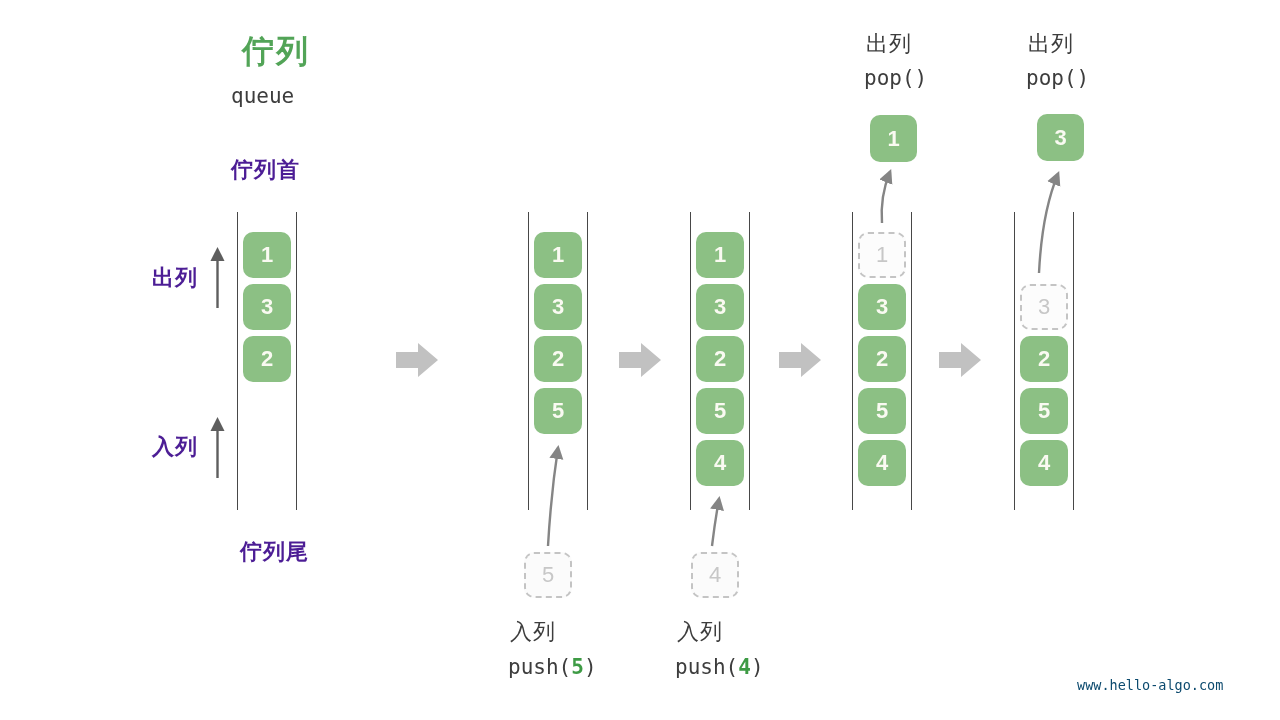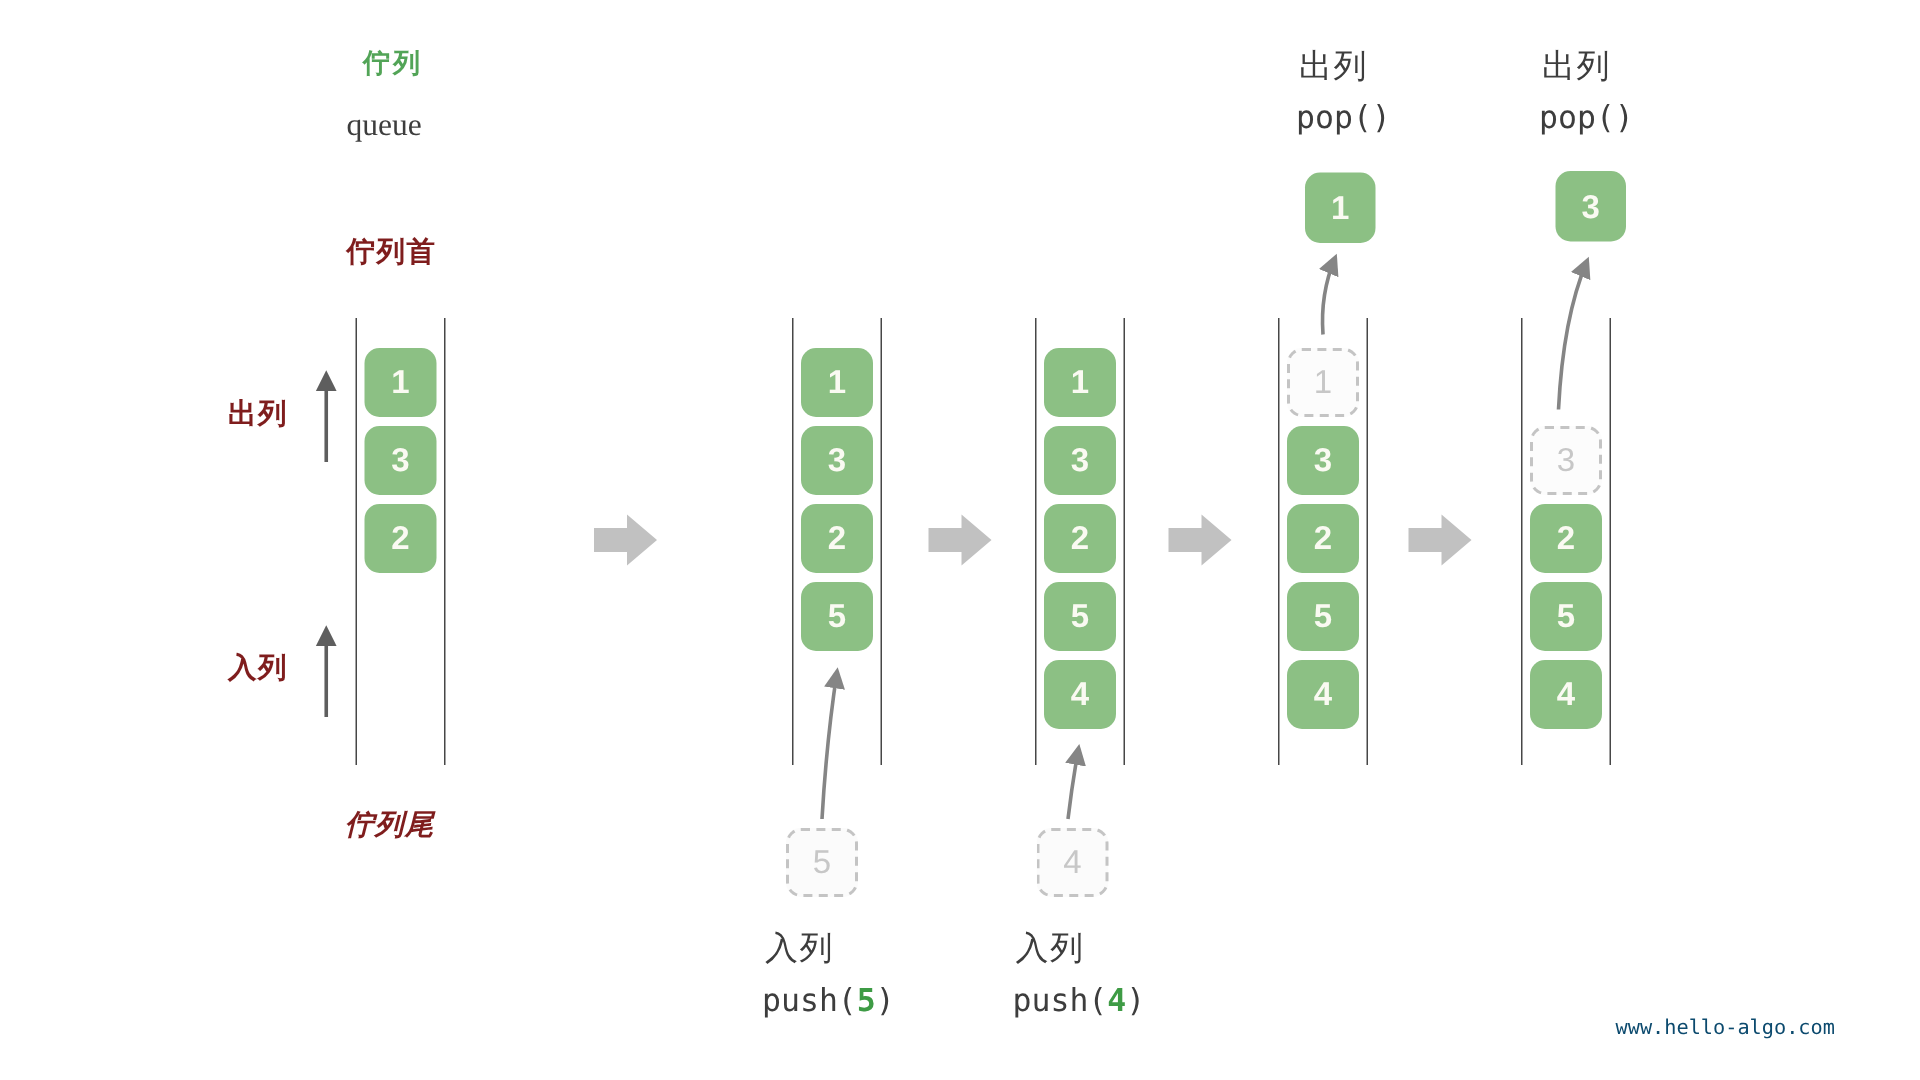--- a/index.html
+++ b/index.html
@@ -1,24 +1,24 @@
 <!DOCTYPE html>
 <html><head>
 <meta charset="utf-8">
 <style>
   html,body { margin:0; padding:0; }
   #canvas {
     position:relative; width:1280px; height:720px; background:#ffffff;
     overflow:hidden; font-family:"Liberation Sans", sans-serif;
   }
   .abs { position:absolute; }
-  .zh-bold { font-weight:700; color:#7f1d1d; font-size:19px; letter-spacing:1px;text-align:right; }
+  .zh-bold { font-weight:700; color:#4c1d95; font-size:22px; letter-spacing:1px;text-align:right; }
   .zh { font-weight:400; color:#3d3d3d; font-size:22px; letter-spacing:1px; }
   .mono { font-family:"DejaVu Sans Mono", monospace; color:#3d3d3d; font-size:21px; }
-  .title-zh { font-weight:700; color:#52a457; font-size:18px; letter-spacing:2px; }
+  .title-zh { font-weight:700; color:#52a457; font-size:32px; letter-spacing:2px; }
   .channel {
     position:absolute; top:212px; height:298px; width:60px;
     border-left:1.4px solid #474747; border-right:1.4px solid #474747;
     box-sizing:border-box;
   }
   .cell {
     position:absolute; width:48px; height:46px; border-radius:10px;
     background:#8cc084; color:#fafaf2; font-size:22px; font-weight:600;
     display:flex; align-items:center; justify-content:center;
     box-sizing:border-box;
@@ -66,26 +66,26 @@
     <line x1="217.5" y1="478" x2="217.5" y2="420" stroke="#5e5e5e" stroke-width="2.4" marker-end="url(#ah-dark)"></line>
 
     <path d="M548,546 Q551,494 558,448" fill="none" stroke="#858585" stroke-width="2.4" marker-end="url(#ah-gray)"></path>
     <path d="M712,546 Q715,521 719,499" fill="none" stroke="#858585" stroke-width="2.4" marker-end="url(#ah-gray)"></path>
 
     <path d="M882,223 Q880,196 890,172" fill="none" stroke="#858585" stroke-width="2.4" marker-end="url(#ah-gray)"></path>
     <path d="M1039,273 Q1042,212 1058,174" fill="none" stroke="#858585" stroke-width="2.4" marker-end="url(#ah-gray)"></path>
   </svg>
 
   <div class="abs title-zh" style="left:242px; top:30px;">佇列</div>
-  <div class="abs mono" style="left:231px; top:71px;font-family:Liberation Serif, serif;">queue</div>
+  <div class="abs mono" style="left:231px; top:84px;">queue</div>
 
   <div class="abs zh-bold" style="left:231px; top:155px;">佇列首</div>
   <div class="abs zh-bold" style="left:152px; top:263px;">出列</div>
   <div class="abs zh-bold" style="left:152px; top:432px;">入列</div>
-  <div class="abs zh-bold" style="left:230px; top:537px;font-style:italic;">佇列尾</div>
+  <div class="abs zh-bold" style="left:240px; top:537px;">佇列尾</div>
 
   <div class="channel" style="left:237px;"></div>
   <div class="cell" style="left:243px; top:232px;">1</div>
   <div class="cell" style="left:243px; top:284px;">3</div>
   <div class="cell" style="left:243px; top:336px;">2</div>
 
   <div class="channel" style="left:528px;"></div>
   <div class="cell" style="left:534px; top:232px;">1</div>
   <div class="cell" style="left:534px; top:284px;">3</div>
   <div class="cell" style="left:534px; top:336px;">2</div>

